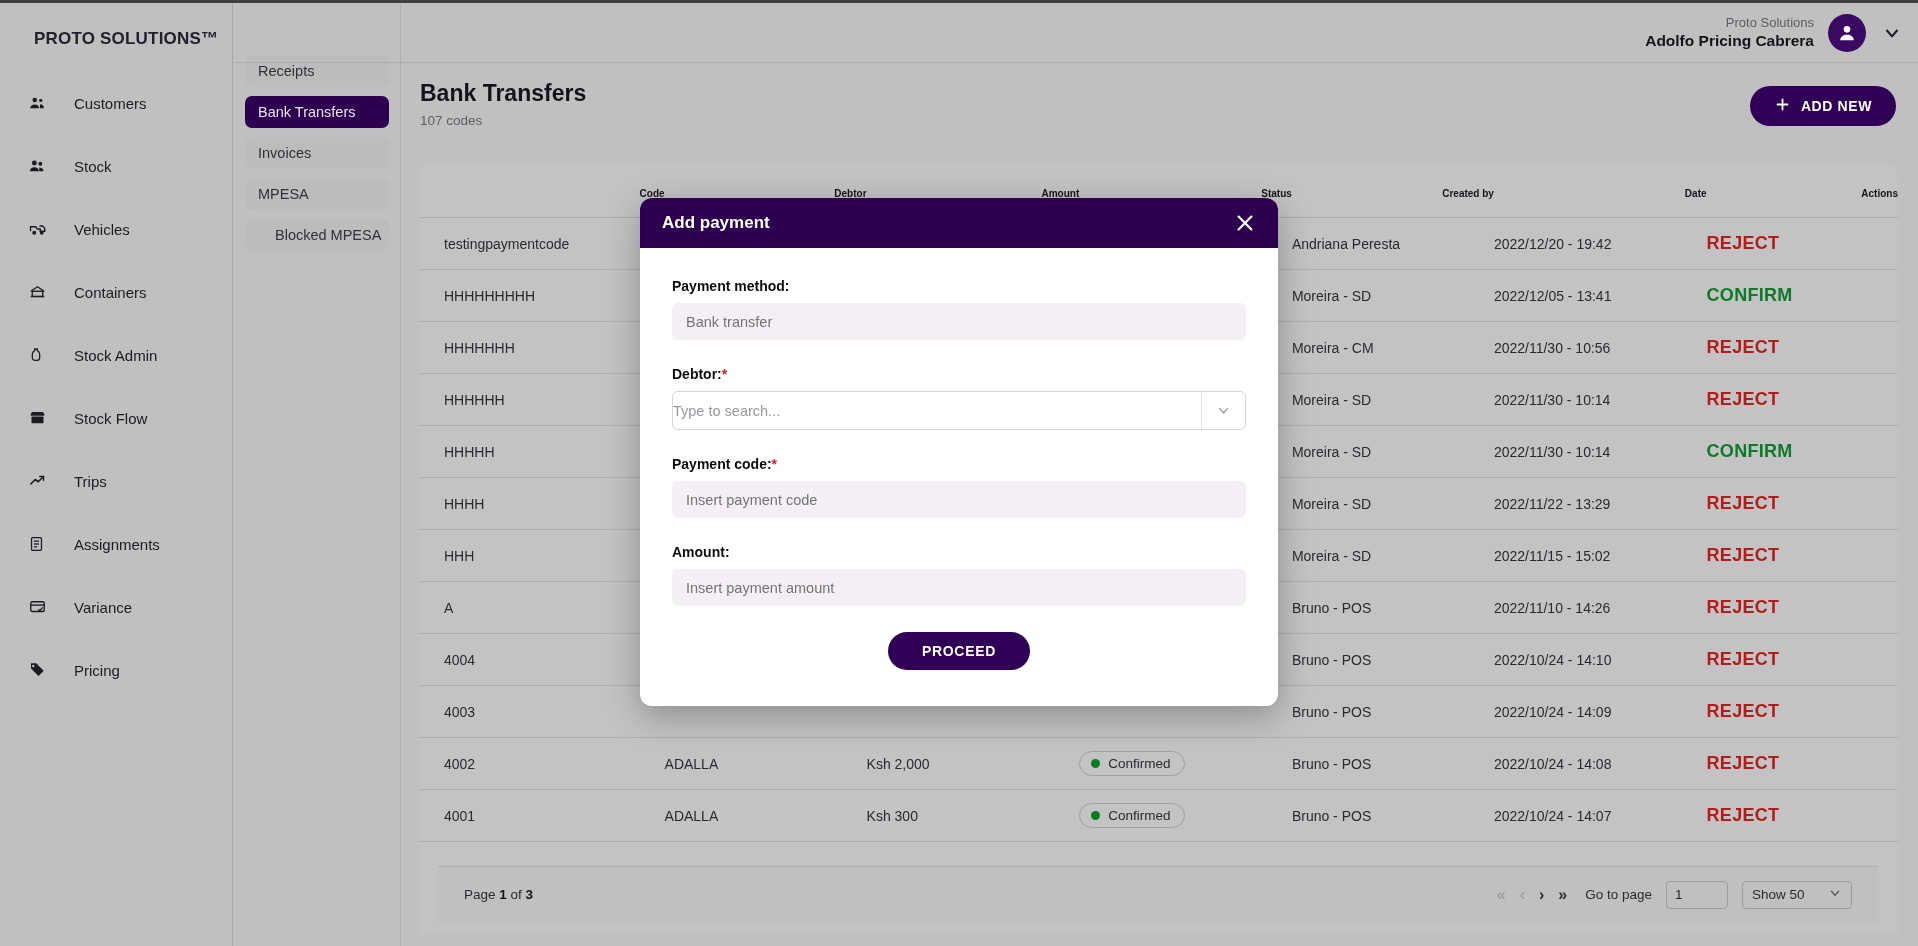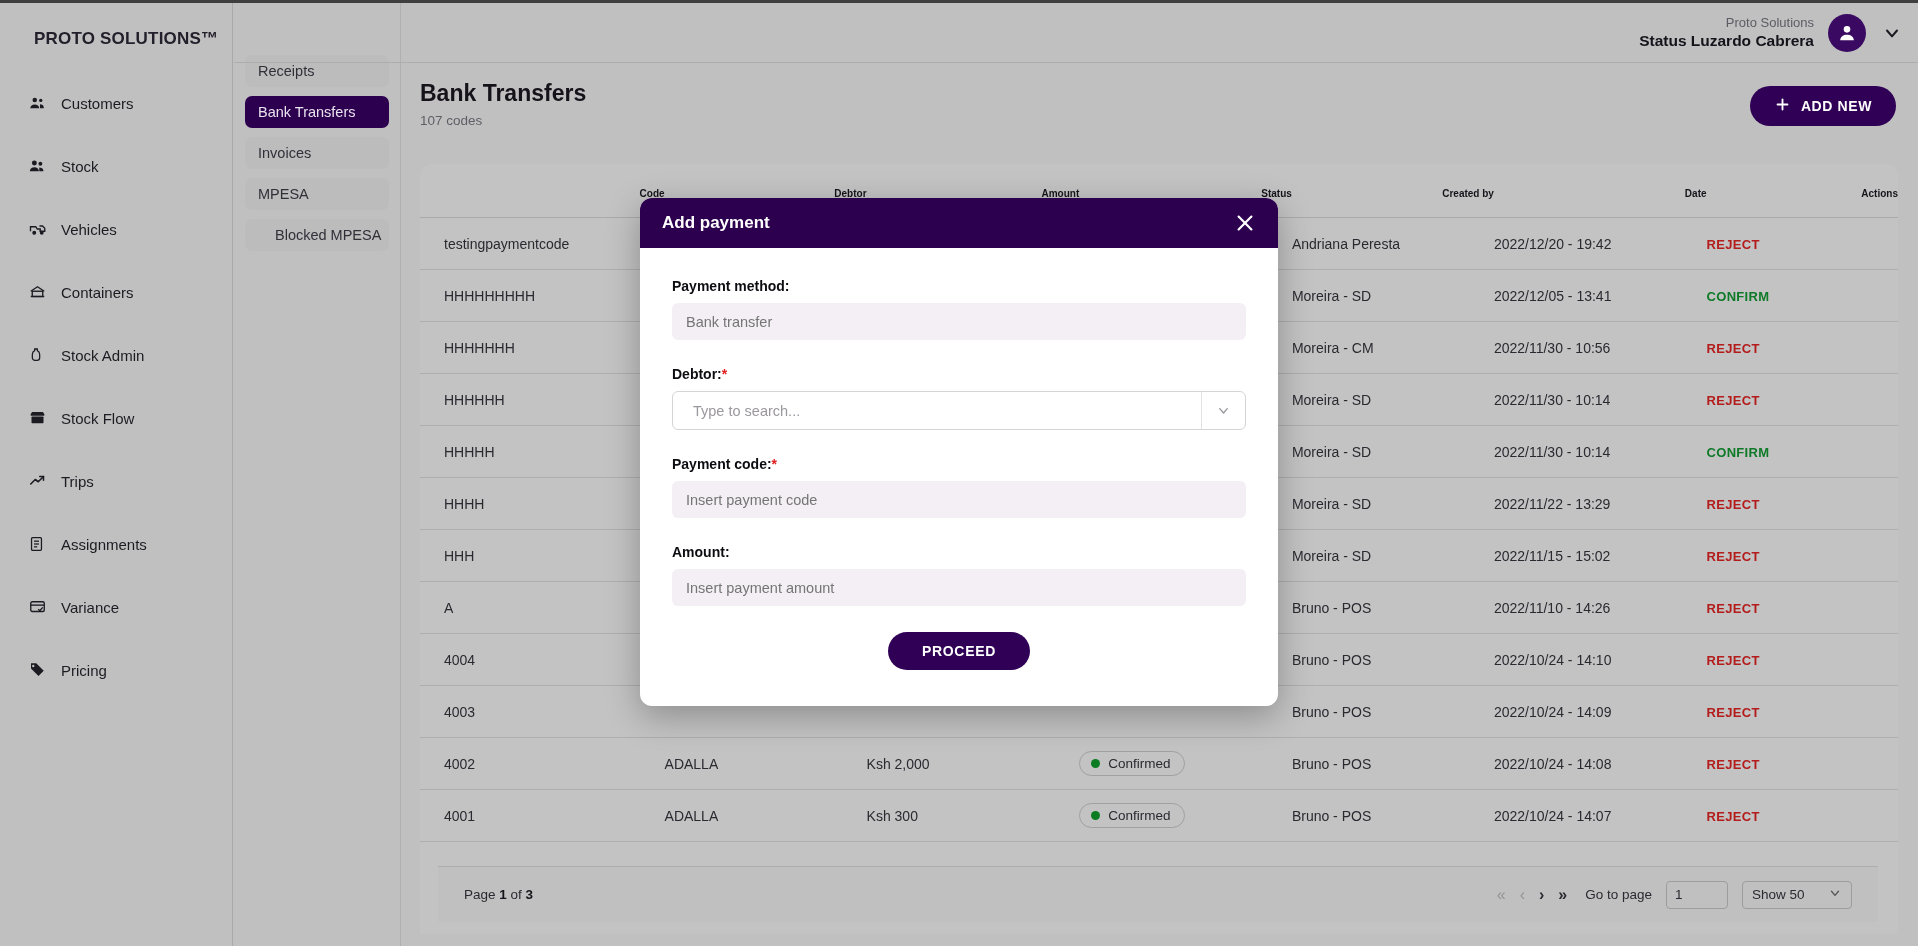--- a/index.html
+++ b/index.html
@@ -40,21 +40,21 @@
     border-radius:20px;
     color:#1d1b22; font-size:15px;
     cursor:pointer;
   }
   .nav-item.active {
     background:#2c004f;
     color:#e9e4f0;
   }
   .nav-item .ico { width:26px; height:18px; display:flex; align-items:center; }
   .nav-item .ico svg { display:block; }
-  .nav-item .lbl { margin-left:7px;text-align:center; }
+  .nav-item .lbl { margin-left:20px;text-align:center; }
 
   
   #subnav {
     position:absolute; left:234px; top:3px; width:167px; height:943px;
     background:#c0c0c0;
     border-right:1px solid #b0b0b0;
     padding-top:52px;
   }
   .sub-item {
     margin:0 11px 9px 11px;
@@ -122,21 +122,21 @@
   .col-by     { width:190px; }
   .col-date   { width:200px; }
   .col-act    { width:180px; }
   .pill {
     display:inline-flex; align-items:center; gap:8px;
     border:1px solid #a0a0a0; border-radius:14px;
     padding:4px 13px 4px 11px; font-size:13.5px; color:#2b2930;
     background:transparent;
   }
   .dot { width:9px; height:9px; border-radius:50%; display:inline-block; }
-  .act { font-size:13px; font-weight:bold; letter-spacing:.3px; cursor:pointer; }
+  .act { font-size:18px; font-weight:bold; letter-spacing:.3px; cursor:pointer; }
   .act.reject { color:#b41b1b; }
   .act.confirm { color:#0e7a28; }
 
   
   .pager {
     position:absolute; left:18px; right:20px; bottom:12px; height:56px;
     background:#c0c0c0; border-top:1px solid #aeaeae;
     display:flex; align-items:center; justify-content:space-between;
     padding:9px 26px;
   }
@@ -180,21 +180,21 @@
   .req { color:#e02020; }
   .inp {
     width:100%; height:37px; border-radius:6px;
     background:#f4eff5; border:none;
     padding:0 14px; font-size:14.5px; color:#9d9aa3;
     display:flex; align-items:center;
   }
   .select-box {
     width:100%; height:39px; border:1px solid #d5d5d8; border-radius:6px;
     background:#fff; display:flex; align-items:center;
-    padding-left:20px; font-size:14.5px; color:#9a979f;
+    padding-left:0; font-size:14.5px; color:#9a979f;
     justify-content:space-between;
   }
   .sel-caret {
     width:44px; height:100%; display:flex; align-items:center; justify-content:center;
     border-left:1px solid #e2e2e4;
   }
   .proceed-wrap { display:flex; justify-content:center; margin-top:14px; }
   .proceed {
     min-width:142px; height:38px; border:none; border-radius:20px;
     background:#2f0055; color:#fff; font-size:14px; font-weight:bold;
@@ -328,21 +328,21 @@
         </div>
         <div class="sub-item indent">
           <span>Blocked MPESA</span>
         </div>
       </div>
   </div>
 
   <div id="topbar">
     <div class="usertext">
       <div class="org">Proto Solutions</div>
-      <div class="who">Status Luzardo Cabrera</div>
+      <div class="who">Adolfo Pricing Cabrera</div>
     </div>
     <div class="avatar">
       <svg width="22" height="22" viewBox="0 0 24 24" fill="#fff">
           <circle cx="12" cy="8" r="3.6"></circle>
           <path d="M4.6 20c0-4.1 3.4-6.2 7.4-6.2s7.4 2.1 7.4 6.2z"></path>
         </svg>
     </div>
     <div class="caret-btn">
       <svg width="20" height="20" viewBox="0 0 24 24" fill="none" stroke="#1a1a22" stroke-width="2.4" stroke-linecap="round" stroke-linejoin="round">
           <polyline points="6,9 12,16 18,9"></polyline>

